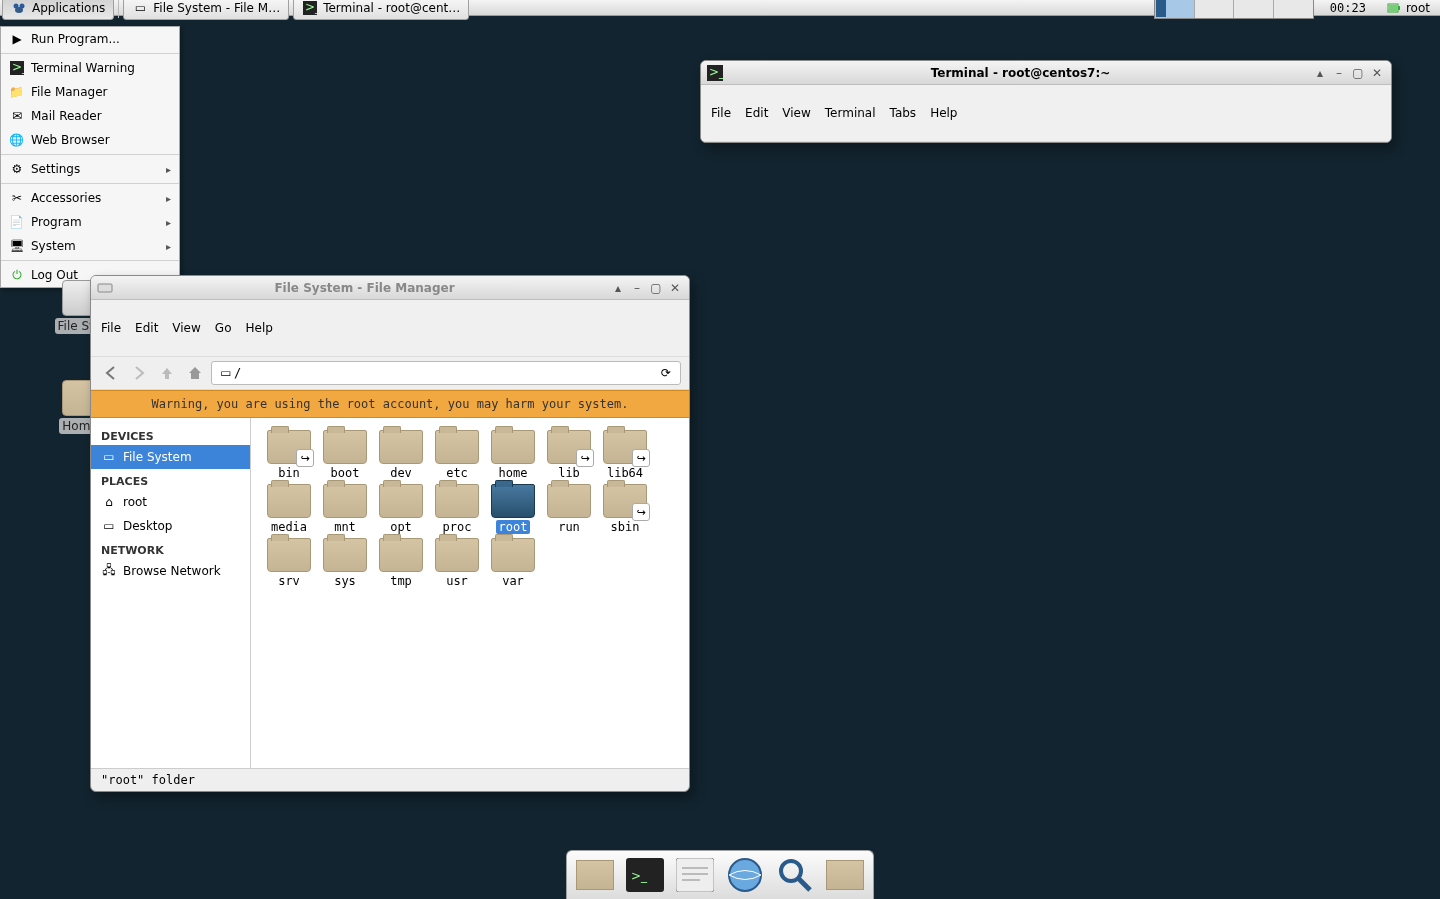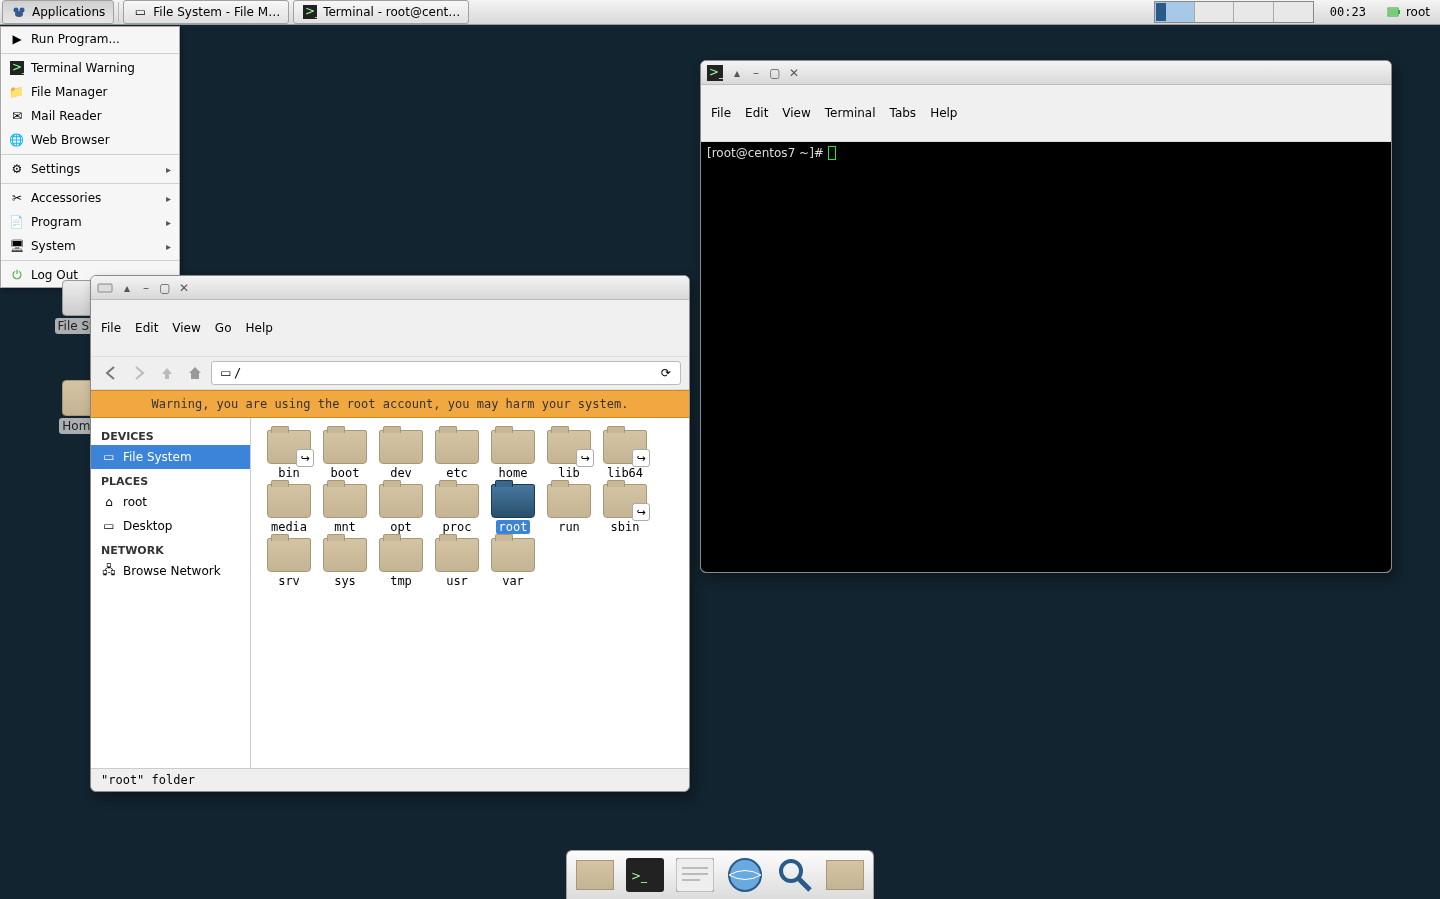--- a/index.html
+++ b/index.html
@@ -1,20 +1,20 @@
 <!DOCTYPE html>
 <html><head>
 <meta charset="utf-8">
 <style>
 * { margin: 0; padding: 0; box-sizing: border-box; font-family: "DejaVu Sans", sans-serif; font-size: 12px; }
 body { width: 1440px; height: 899px; background: #12242f; overflow: hidden; position: relative; }
 
 
 .panel {
-  position: absolute; top: 0; left: 0; right: 0; height: 25px;
+  position: absolute; top: 0; left: 0; right: 0; height: 16px;
   background: linear-gradient(#f4f4f4,#d8d8d8); border-bottom: 1px solid #9a9a9a;
   display: flex; align-items: center;
 }
 .panel-btn {
   display: flex; align-items: center; gap: 5px; padding: 3px 8px;
   border: 1px solid #a0a0a0; background: linear-gradient(#f8f8f8,#e0e0e0);
   margin: 1px 2px; border-radius: 3px; cursor: pointer;
 }
 .panel-btn.active { background: linear-gradient(#d0d0d0,#e8e8e8); }
 .panel .spacer { flex: 1; }
@@ -232,20 +232,21 @@
   <span class="label">Home</span>
 </div>
 
 <div class="win" style="left:90px; top:275px; width:600px;">
   <div class="titlebar inactive">
     <span class="wicon">
         <svg width="16" height="16">
           <rect x="1" y="4" width="14" height="8" rx="1" fill="#ddd" stroke="#888"></rect>
         </svg>
       </span>
+    <span class="wtitle">File System - File Manager</span>
     <div class="wctrls">
       <span class="wbtn">▴</span>
       <span class="wbtn">–</span>
       <span class="wbtn">▢</span>
       <span class="wbtn">✕</span>
     </div>
   </div>
   <div class="fm-menu">
     <span>File</span>
     <span>Edit</span>
@@ -329,38 +330,36 @@
 </div>
 
 <div class="win term-win" style="left:700px; top:60px; width:692px;">
   <div class="titlebar">
     <span class="wicon">
         <svg width="16" height="16">
           <rect width="16" height="16" fill="#222"></rect>
           <text x="2" y="11" fill="#9f9" font-size="10">&gt;_</text>
         </svg>
       </span>
+    <span class="wtitle">Terminal - root@centos7:~</span>
     <div class="wctrls">
       <span class="wbtn">▴</span>
       <span class="wbtn">–</span>
       <span class="wbtn">▢</span>
       <span class="wbtn">✕</span>
     </div>
   </div>
   <div class="term-menu">
     <span>File</span>
     <span>Edit</span>
     <span>View</span>
     <span>Terminal</span>
     <span>Tabs</span>
     <span>Help</span>
   </div>
-  <div class="term-body">
-    <span>[root@centos7 ~]# </span><span class="cursor"></span>
-  </div>
 </div>
 
 <div class="dock">
   <div class="ditem">
       <div class="ficon" style="background:linear-gradient(#d4c4a4,#c4b494); border:1px solid #a89878;"></div>
     </div>
   <div class="ditem">
       <svg width="38" height="34">
         <rect width="38" height="34" rx="3" fill="#222"></rect>
         <text x="5" y="22" fill="#9f9" font-size="16">&gt;_</text>

